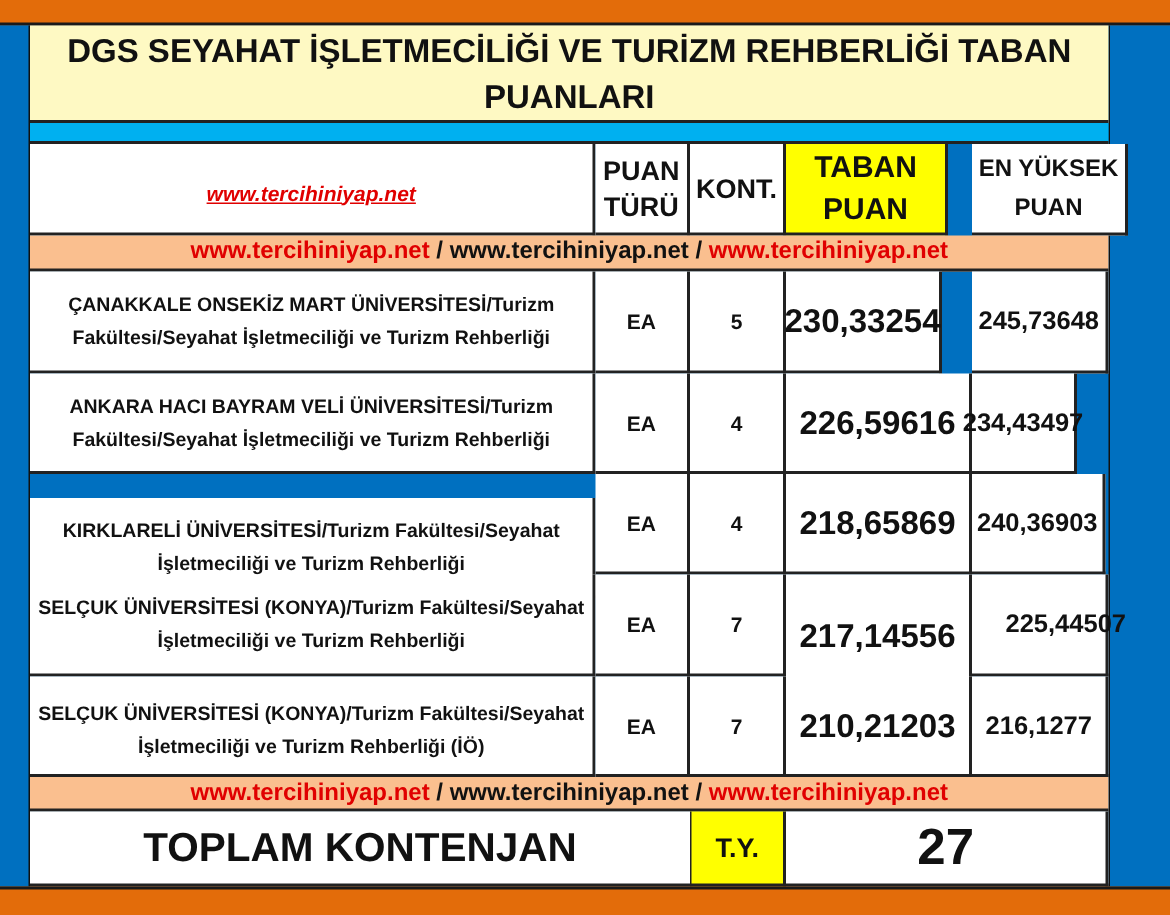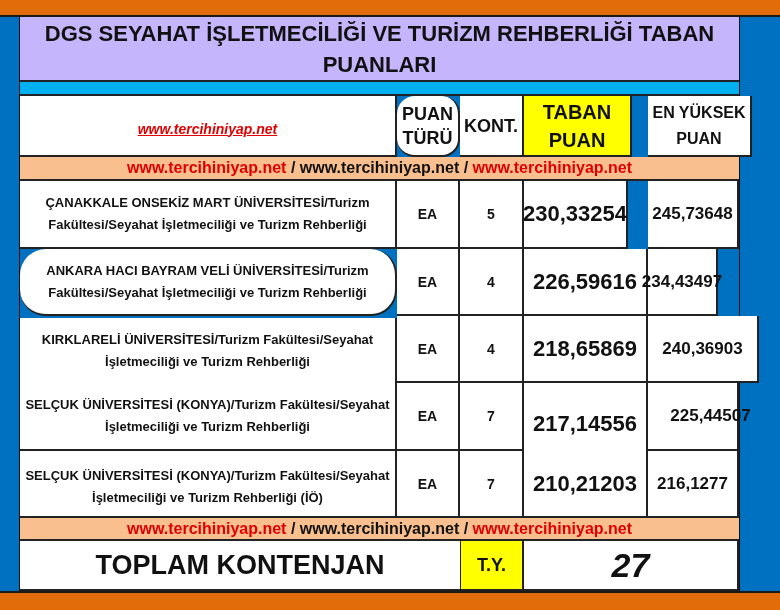--- a/index.html
+++ b/index.html
@@ -2,80 +2,80 @@
 <html><head>
 <meta charset="utf-8">
 <style>
   html, body { margin:0; padding:0; }
   body { width:780px; height:610px; position:relative; overflow:hidden; background:#0070C0; font-family:"Liberation Sans", "DejaVu Sans", sans-serif; }
   .abs { position:absolute; box-sizing:border-box; }
   .topbar { left:0; top:0; width:780px; height:17px; background:#E36C0A; border-bottom:2px solid #1a1a1a; }
   .bottombar { left:0; top:591px; width:780px; height:19px; background:#E36C0A; border-top:2px solid #1a1a1a; }
   .leftcol { left:0; top:17px; width:20px; height:574px; background:#0070C0; border-right:1px solid #111; }
   .rightcol { left:739px; top:17px; width:41px; height:574px; background:#0070C0; border-left:1px solid #111; }
-  .title { left:20px; top:17px; width:719px; height:65px; background:#c4b5fd; display:flex; align-items:center; justify-content:center; text-align:center; font-weight:bold; font-size:22px; line-height:31px; color:#111; padding:0 20px; border-bottom:2px solid #222; }
+  .title { left:20px; top:17px; width:719px; height:65px; background:#fef9c3; display:flex; align-items:center; justify-content:center; text-align:center; font-weight:bold; font-size:22px; line-height:31px; color:#111; padding:0 20px; border-bottom:2px solid #222; }
   .cyan { left:20px; top:82px; width:719px; height:14px; background:#00B0F0; border-bottom:2px solid #222; }
   .cell { position:absolute; box-sizing:border-box; background:#fff; border-right:2px solid #222; border-bottom:2px solid #222; display:flex; flex-direction:column; align-items:center; justify-content:center; text-align:center; color:#111; font-weight:bold; }
   .hdr-univ { font-size:20px; }
   .hdr-link { color:#E00000; font-style:italic; text-decoration:underline; font-size:14px; margin-top:6px; }
   .hdr { font-size:18px; line-height:24px; }
   .hdr-small { font-size:16px; line-height:26px; }
   .yellow { background:#FFFF00; }
   .strip { left:20px; width:719px; height:24px; background:#FABF8F; border-bottom:2px solid #222; display:flex; align-items:center; justify-content:center; font-weight:bold; font-size:16px; color:#111; white-space:nowrap; }
   .strip .red { color:#E00000; }
   .uni { font-size:13px; line-height:22px; padding:0 4px; }
   .small { font-size:14px; }
   .taban { font-size:22px; }
   .max { font-size:17px; }
   .total-label { font-size:27px; }
-  .total-val { font-size:34px;font-style:italic; }
+  .total-val { font-size:34px; }
 </style>
 </head>
 <body>
 
 <div class="abs topbar"></div>
 <div class="abs leftcol"></div>
 <div class="abs rightcol"></div>
 
 <div class="abs title">DGS SEYAHAT İŞLETMECİLİĞİ VE TURİZM REHBERLİĞİ TABAN PUANLARI</div>
 <div class="abs cyan"></div>
 
 <div class="cell" style="left:20px;top:96px;width:377px;height:61px;">
   <span class="hdr-link">www.tercihiniyap.net</span>
 </div>
-<div class="cell hdr" style="left:397px;top:96px;width:63px;height:61px;border-radius:18px;">PUAN TÜRÜ</div>
+<div class="cell hdr" style="left:397px;top:96px;width:63px;height:61px;">PUAN TÜRÜ</div>
 <div class="cell hdr" style="left:460px;top:96px;width:64px;height:61px;">KONT.</div>
 <div class="cell hdr yellow" style="left:524px;top:96px;width:108px;height:61px;font-size:20px;line-height:28px;padding:0 33px;">TABAN PUAN</div>
 <div class="cell hdr-small" style="left:648px;top:96px;width:104px;height:61px;padding:0 4px;">EN YÜKSEK PUAN</div>
 
 <div class="abs strip" style="top:157px;">
   <span class="red">www.tercihiniyap.net</span>
   <span style="white-space:pre;"> / </span>
   <span>www.tercihiniyap.net</span>
   <span style="white-space:pre;"> / </span>
   <span class="red">www.tercihiniyap.net</span>
 </div>
 
 <div class="cell uni" style="left:20px;top:181px;width:377px;height:68px;">ÇANAKKALE ONSEKİZ MART ÜNİVERSİTESİ/Turizm Fakültesi/Seyahat İşletmeciliği ve Turizm Rehberliği</div>
 <div class="cell small" style="left:397px;top:181px;width:63px;height:68px;">EA</div>
 <div class="cell small" style="left:460px;top:181px;width:64px;height:68px;">5</div>
 <div class="cell taban" style="left:524px;top:181px;width:104px;height:68px;">230,33254</div>
 <div class="cell max" style="left:648px;top:181px;width:91px;height:68px;">245,73648</div>
 
-<div class="cell uni" style="left:20px;top:249px;width:377px;height:67px;border-radius:26px;">ANKARA HACI BAYRAM VELİ ÜNİVERSİTESİ/Turizm Fakültesi/Seyahat İşletmeciliği ve Turizm Rehberliği</div>
+<div class="cell uni" style="left:20px;top:249px;width:377px;height:67px;">ANKARA HACI BAYRAM VELİ ÜNİVERSİTESİ/Turizm Fakültesi/Seyahat İşletmeciliği ve Turizm Rehberliği</div>
 <div class="cell small" style="left:397px;top:249px;width:63px;height:67px;">EA</div>
 <div class="cell small" style="left:460px;top:249px;width:64px;height:67px;">4</div>
 <div class="cell taban" style="left:524px;top:249px;width:124px;height:67px;">226,59616</div>
 <div class="cell max" style="left:648px;top:249px;width:70px;height:67px;">234,43497</div>
 
-<div class="cell uni" style="left:20px;top:318px;width:377px;height:67px;">KIRKLARELİ ÜNİVERSİTESİ/Turizm Fakültesi/Seyahat İşletmeciliği ve Turizm Rehberliği</div>
+<div class="cell uni" style="left:20px;top:332px;width:377px;height:67px;">KIRKLARELİ ÜNİVERSİTESİ/Turizm Fakültesi/Seyahat İşletmeciliği ve Turizm Rehberliği</div>
 <div class="cell small" style="left:397px;top:316px;width:63px;height:67px;">EA</div>
 <div class="cell small" style="left:460px;top:316px;width:64px;height:67px;">4</div>
 <div class="cell taban" style="left:524px;top:316px;width:124px;height:67px;">218,65869</div>
-<div class="cell max" style="left:648px;top:316px;width:111px;height:67px;">240,36903</div>
+<div class="cell max" style="left:648px;top:316px;width:89px;height:67px;">240,36903</div>
 
 <div class="cell uni" style="left:20px;top:383px;width:377px;height:68px;">SELÇUK ÜNİVERSİTESİ (KONYA)/Turizm Fakültesi/Seyahat İşletmeciliği ve Turizm Rehberliği</div>
 <div class="cell small" style="left:397px;top:383px;width:63px;height:68px;">EA</div>
 <div class="cell small" style="left:460px;top:383px;width:64px;height:68px;">7</div>
 <div class="cell taban" style="left:524px;top:383px;width:124px;height:84px;">217,14556</div>
 <div class="cell max" style="left:648px;top:383px;width:91px;height:68px;padding-left:36px;">225,44507</div>
 
 <div class="cell uni" style="left:20px;top:451px;width:377px;height:67px;padding-top:6px;">SELÇUK ÜNİVERSİTESİ (KONYA)/Turizm Fakültesi/Seyahat İşletmeciliği ve Turizm Rehberliği (İÖ)</div>
 <div class="cell small" style="left:397px;top:451px;width:63px;height:67px;">EA</div>
 <div class="cell small" style="left:460px;top:451px;width:64px;height:67px;">7</div>

